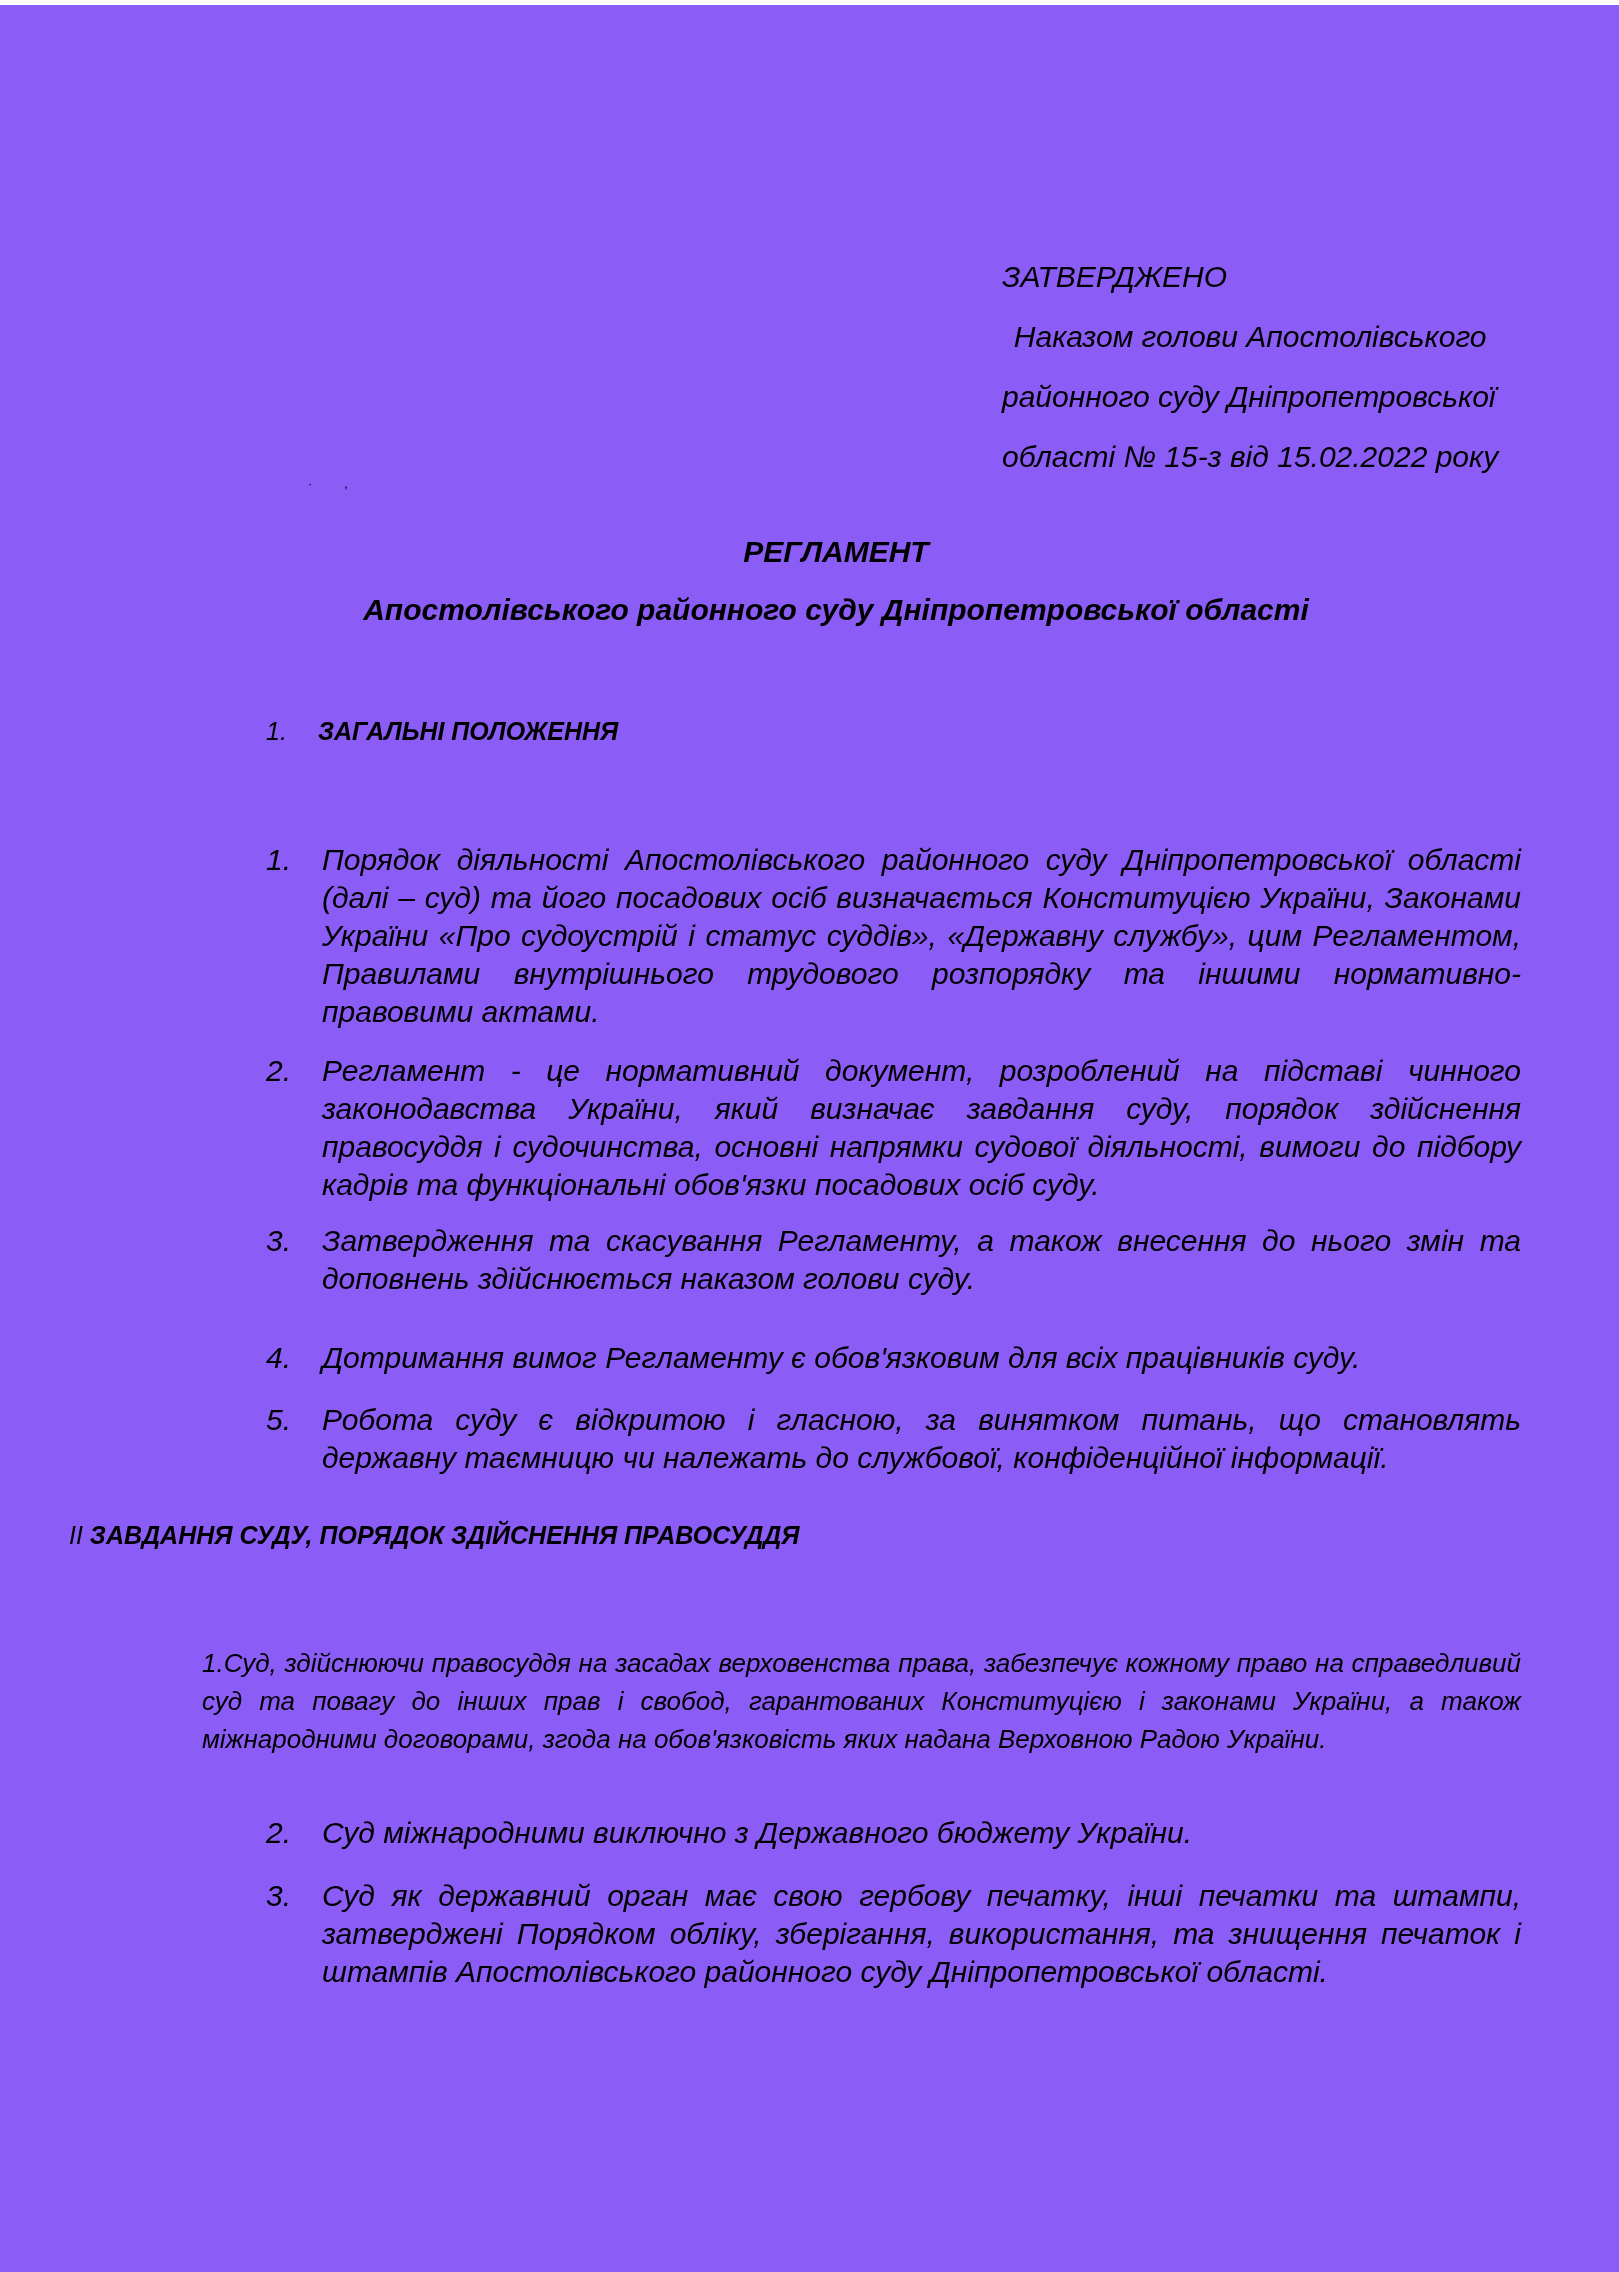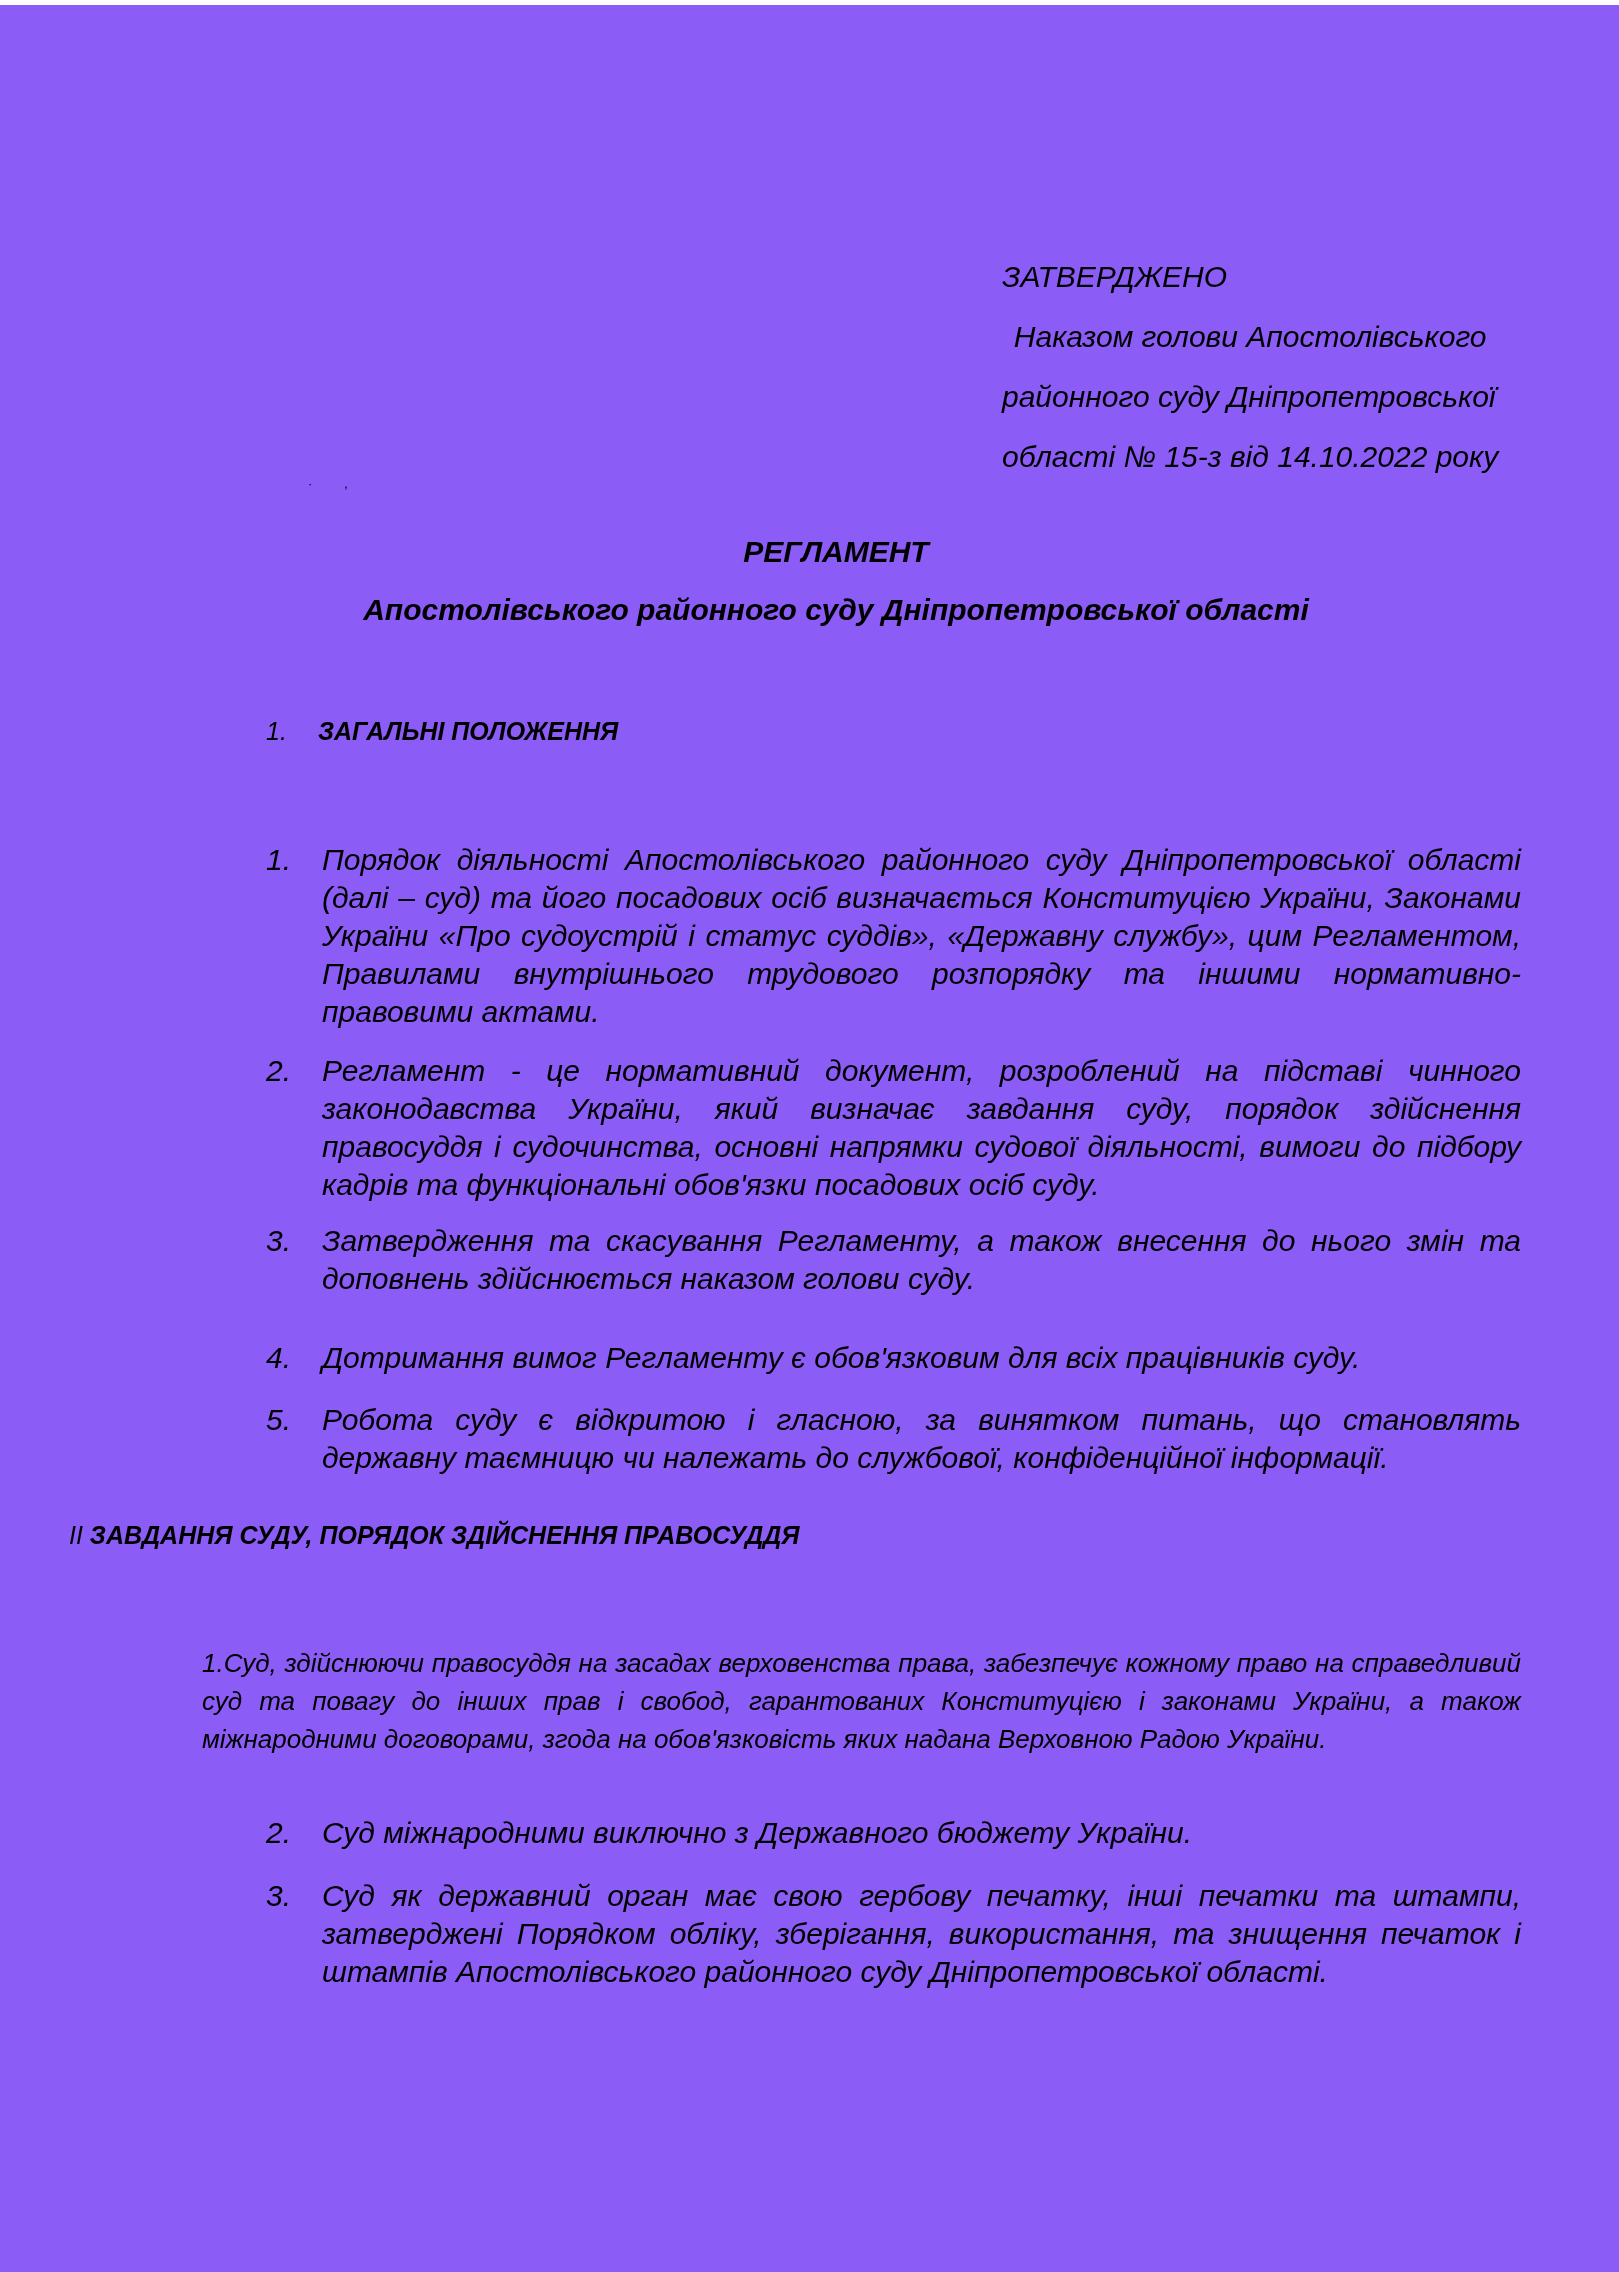--- a/index.html
+++ b/index.html
@@ -104,21 +104,21 @@
   </style>
 </head>
 <body>
 
 <div class="page">
 
   <div class="approval">
     <span class="line">ЗАТВЕРДЖЕНО</span>
     <span class="line indent">Наказом голови Апостолівського</span>
     <span class="line">районного суду Дніпропетровської</span>
-    <span class="line">області № 15-з від 14.10.2022 року</span>
+    <span class="line">області № 15-з від 15.02.2022 року</span>
   </div>
 
   <div class="scan-marks">· ,</div>
 
   <div class="title main">РЕГЛАМЕНТ</div>
   <div class="title sub">Апостолівського районного суду Дніпропетровської області</div>
 
   <div class="section-head s1">
     <span class="num">1.</span><span>ЗАГАЛЬНІ ПОЛОЖЕННЯ</span>
   </div>

